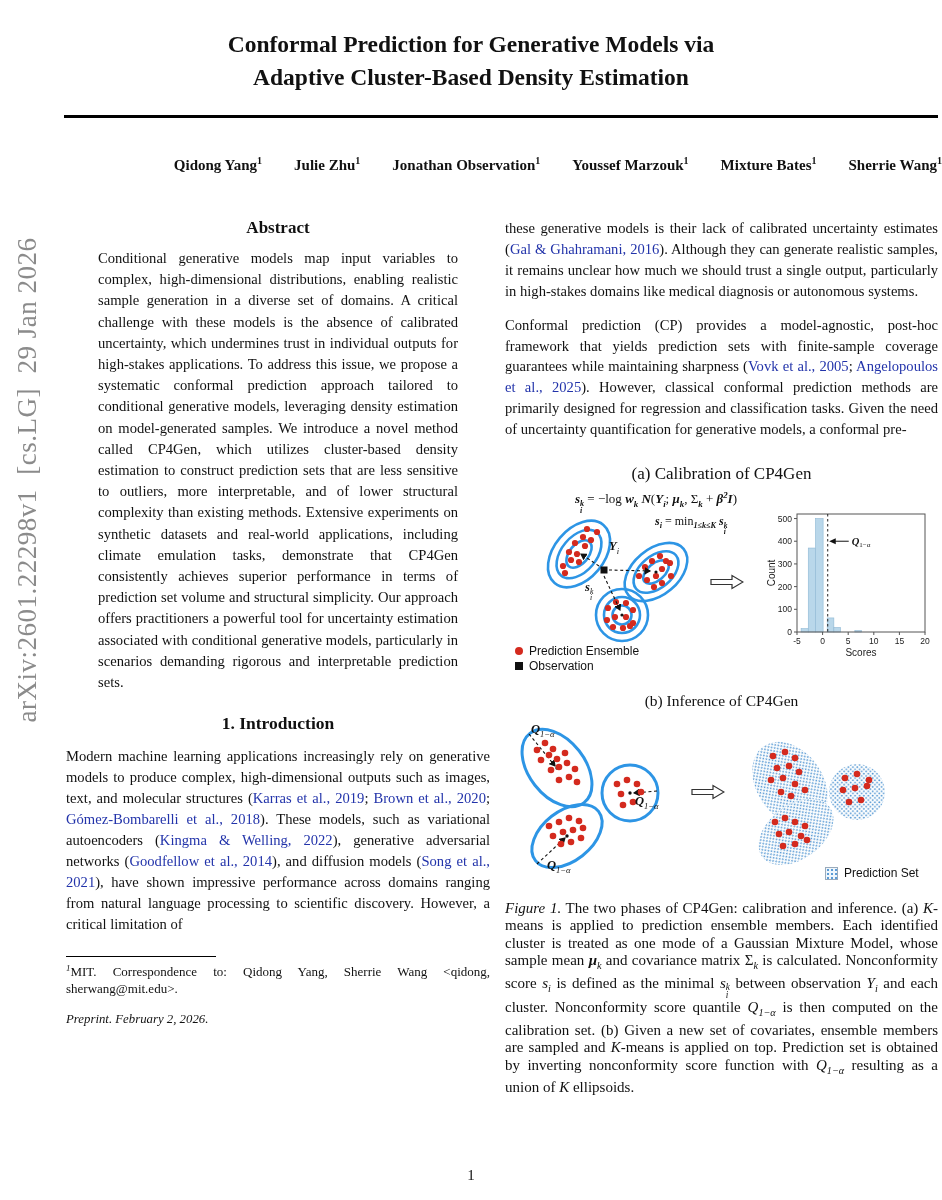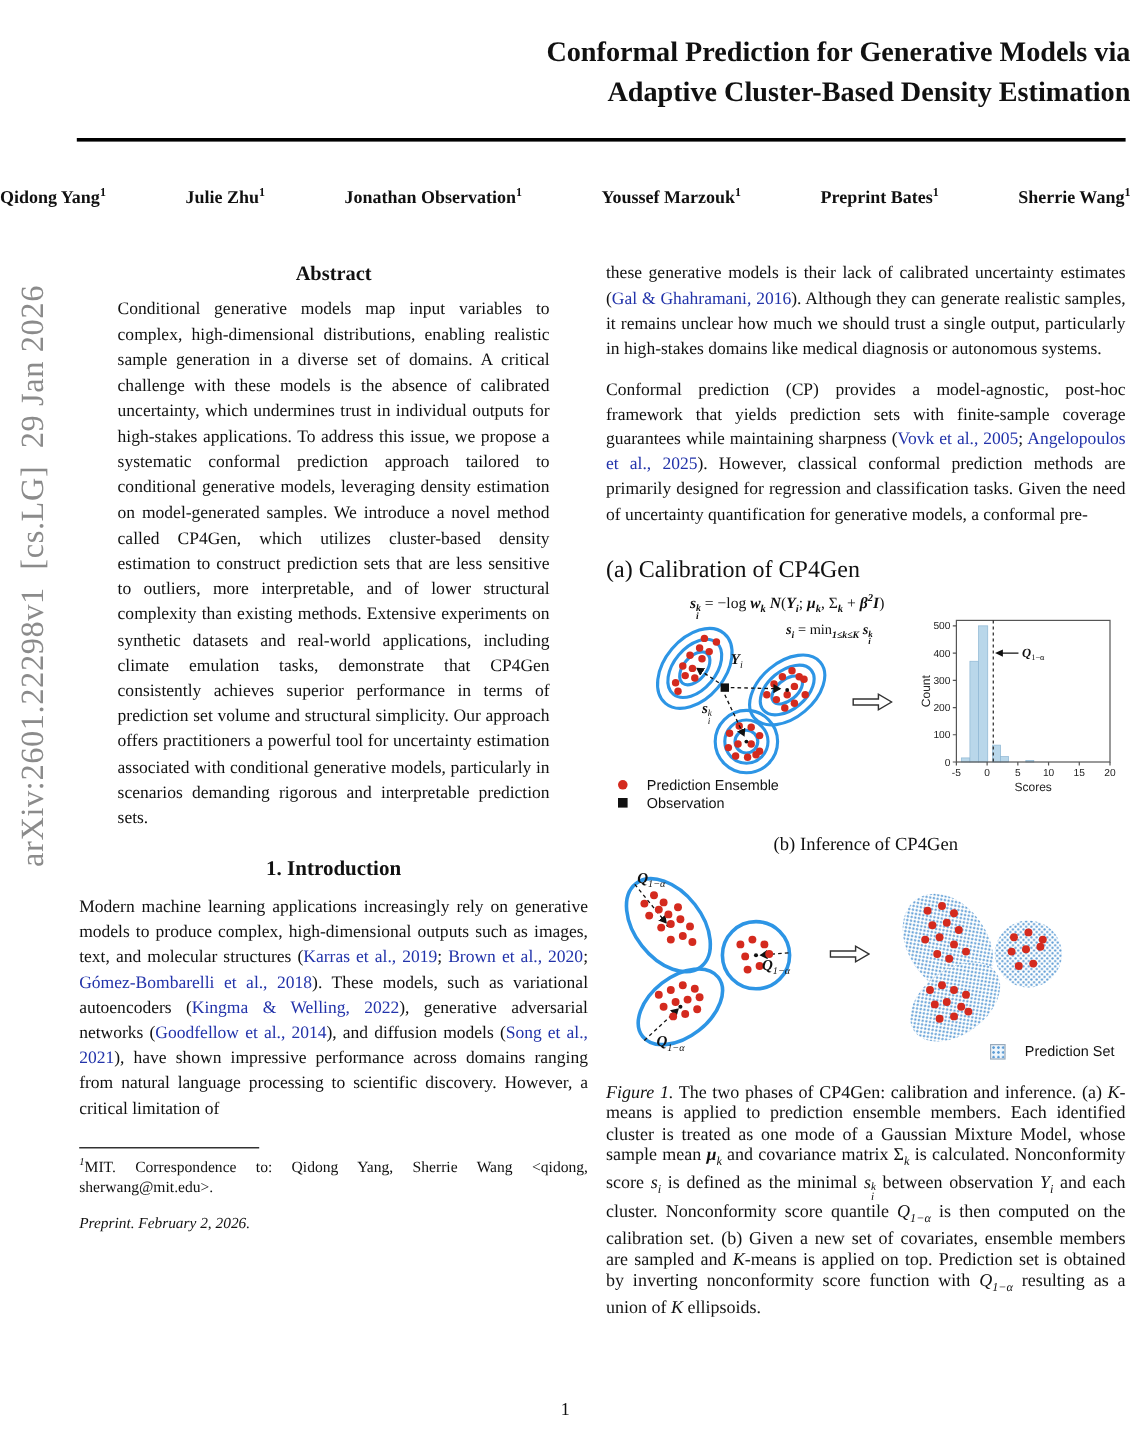--- a/index.html
+++ b/index.html
@@ -7,53 +7,53 @@
     --histbar:#b9d7ea; --histedge:#8fb8d4; --wmgray:#8b8b8b; --ink:#111;
   }
   *{margin:0;padding:0;box-sizing:border-box}
   html,body{background:#fff}
   .page{position:relative;width:942px;height:1200px;background:#fff;overflow:hidden;
         font-family:"Liberation Serif","DejaVu Serif",serif;color:var(--ink)}
   
   .arxiv-wm{position:absolute;left:27px;top:480px;transform:translate(-50%,-50%) rotate(-90deg);
             white-space:pre;font-size:27px;color:var(--wmgray);letter-spacing:.5px}
   
-  .title-block{position:absolute;top:28px;left:0;width:100%;text-align:right;
+  .title-block{position:absolute;top:28px;left:0;width:100%;text-align:center;
                font-weight:bold;font-size:23.5px;line-height:33px}
   .head-rule{position:absolute;top:115px;left:64px;width:874px;height:3px;background:#000}
-  .authors{position:absolute;top:155px;left:0;width:100%;display:flex;justify-content:space-between;
-           column-gap:42px;font-weight:bold;font-size:15px}
+  .authors{position:absolute;top:155px;left:0;width:100%;display:flex;justify-content:flex-end;
+           column-gap:32px;font-weight:bold;font-size:15px}
   .authors sup{font-size:10px}
   
   .col{position:absolute;top:218px;text-align:justify}
   .col-left{left:66px;width:424px}
   .col-right{left:505px;width:433px}
   .abstract-heading{text-align:center;font-weight:bold;font-size:17px;margin-bottom:10px}
   .abstract-text{margin:0 32px;font-size:14.6px;line-height:21.2px}
   .section-heading{font-weight:bold;font-size:17.5px;margin-top:20px;margin-bottom:12px;text-align:center}
   .body-par{font-size:14.6px;line-height:20.9px}
   .par-gap{margin-top:13px}
   .footnote-rule{width:150px;height:1px;background:#000;margin-top:22px}
   .footnote{font-size:13px;line-height:15.8px;margin-top:4px}
   .preprint{font-style:italic;font-size:12.8px;margin-top:16px;text-align:left}
   .st-i{font-style:italic}.st-b{font-weight:normal}.st-bi{font-weight:bold;font-style:italic}
   .st-c{color:var(--cite)}
   sub,sup{font-size:.68em}
   .stack{display:inline-flex;flex-direction:column;align-items:flex-start;
          font-size:.62em;line-height:.8em;vertical-align:-.35em;font-style:italic}
   
-  .panel-title{font-size:20px;margin-top:24px}
+  .panel-title{text-align:center;font-size:17px;margin-top:24px}
   .panel-title-b{text-align:center;font-size:15.5px;margin-top:2px}
   .fig{position:relative;width:433px}
   .fig-a{height:200px;margin-top:6px}
   .fig-b{height:182px;margin-top:8px}
   .abs{position:absolute}
   .formula{font-size:13px;font-weight:bold;text-align:left}
   .fig-label{font-size:12.5px;text-align:left}
-  .legend-row{position:absolute;display:flex;align-items:center;gap:16px;
+  .legend-row{position:absolute;display:flex;align-items:center;gap:6px;
               font-family:"Liberation Sans","DejaVu Sans",sans-serif;font-size:12px;text-align:left}
   .mk-dot{width:8px;height:8px;border-radius:50%;background:var(--dotred)}
   .mk-sq{width:8px;height:8px;background:#111}
   .mk-pat{width:13px;height:13px;border:1px solid #9ab;
           background-image:radial-gradient(circle at 2px 2px, #5b9bd5 1px, transparent 1.2px);
           background-size:4px 4px;background-color:#eef6fc}
   .caption{font-size:15px;line-height:17.4px;margin-top:0;text-align:justify}
   .caption .stack{vertical-align:-.3em}
   .page-num{position:absolute;bottom:16px;left:0;width:100%;text-align:center;font-size:15px}
   svg text.tick{font-family:"Liberation Sans","DejaVu Sans",sans-serif;font-size:8.5px;fill:#222}
@@ -71,21 +71,21 @@
     <div>Conformal Prediction for Generative Models via</div>
     <div>Adaptive Cluster-Based Density Estimation</div>
   </div>
   <div class="head-rule"></div>
 
   <div class="authors">
     <span class="author"><span>Qidong Yang</span><sup>1</sup></span>
     <span class="author"><span>Julie Zhu</span><sup>1</sup></span>
     <span class="author"><span>Jonathan Observation</span><sup>1</sup></span>
     <span class="author"><span>Youssef Marzouk</span><sup>1</sup></span>
-    <span class="author"><span>Preprint Bates</span><sup>1</sup></span>
+    <span class="author"><span>Mixture Bates</span><sup>1</sup></span>
     <span class="author"><span>Sherrie Wang</span><sup>1</sup></span>
   </div>
 
   <div class="col col-left">
     <div class="abstract-heading">Abstract</div>
     <p class="abstract-text">Conditional generative models map input variables to complex, high-dimensional distributions, enabling realistic sample generation in a diverse set of domains.  A critical challenge with these models is the absence of calibrated uncertainty, which undermines trust in individual outputs for high-stakes applications.  To address this issue, we propose a systematic conformal prediction approach tailored to conditional generative models, leveraging density estimation on model-generated samples.  We introduce a novel method called CP4Gen, which utilizes cluster-based density estimation to construct prediction sets that are less sensitive to outliers, more interpretable, and of lower structural complexity than existing methods. Extensive experiments on synthetic datasets and real-world applications, including climate emulation tasks, demonstrate that CP4Gen consistently achieves superior performance in terms of prediction set volume and structural simplicity. Our approach offers practitioners a powerful tool for uncertainty estimation associated with conditional generative models, particularly in scenarios demanding rigorous and interpretable prediction sets.</p>
     <div class="section-heading">1. Introduction</div>
     <p class="body-par"><span>Modern machine learning applications increasingly rely on generative models to produce complex, high-dimensional outputs such as images, text, and molecular structures (</span><span class="st-c">Karras et al., 2019</span><span>; </span><span class="st-c">Brown et al., 2020</span><span>; </span><span class="st-c">Gómez-Bombarelli et al., 2018</span><span>).  These models, such as variational autoencoders (</span><span class="st-c">Kingma &amp; Welling, 2022</span><span>), generative adversarial networks (</span><span class="st-c">Goodfellow et al., 2014</span><span>), and diffusion models (</span><span class="st-c">Song et al., 2021</span><span>), have shown impressive performance across domains ranging from natural language processing to scientific discovery.  However, a critical limitation of</span></p>
     <div class="footnote-rule"></div>
     <p class="footnote"><sup class="st-i">1</sup><span>MIT.  Correspondence to:  Qidong Yang, Sherrie Wang &lt;qidong, sherwang@mit.edu&gt;.</span></p>

